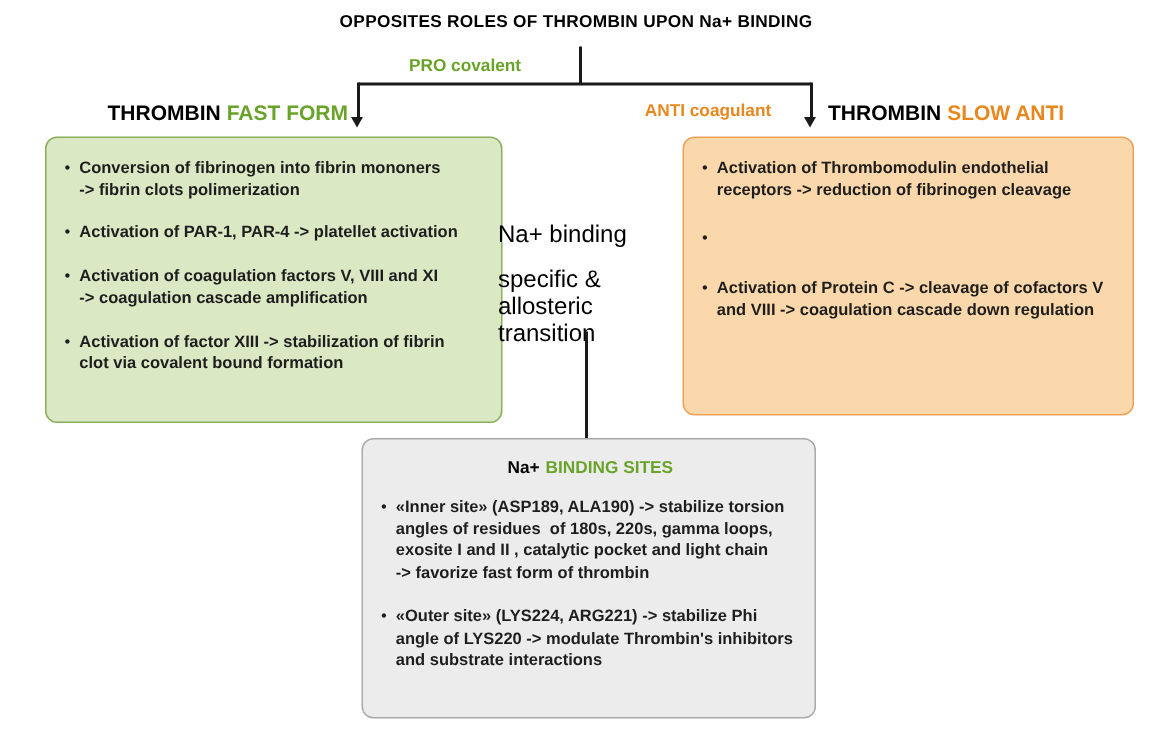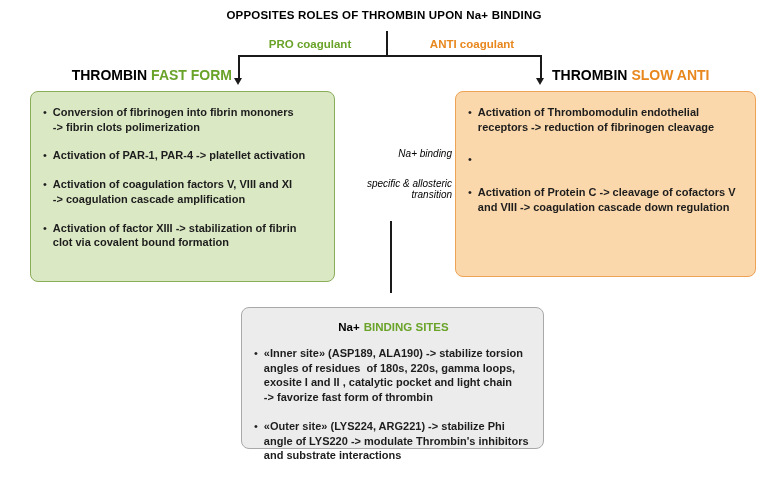--- a/index.html
+++ b/index.html
@@ -13,51 +13,51 @@
     font-size:11.5px; font-weight:bold; color:#000; letter-spacing:.2px;
   }
   .line { position:absolute; background:#1a1a1a; }
   .arrowhead {
     position:absolute; width:0; height:0;
     border-left:4.5px solid transparent; border-right:4.5px solid transparent;
     border-top:7px solid #1a1a1a;
   }
   .branch-label { position:absolute; font-size:11.5px; font-weight:bold; text-align:center; }
   .green-text  { color:var(--green-accent); }
-  .orange-text { color:var(--orange-accent); }
+  .orange-text { color:var(--orange-accent);margin-top:30px; }
   .heading { position:absolute; top:67px; font-size:14px; font-weight:bold; color:#000; white-space:nowrap; }
   .heading .plain { margin-right:4px; }
   .box { position:absolute; border-radius:8px; padding:13px 10px 8px 12px; }
   .box.green  { background:var(--green-fill);  border:1.5px solid var(--green-border); }
   .box.orange { background:var(--orange-fill); border:1.5px solid var(--orange-border); }
   .box.gray   { background:var(--gray-fill);   border:1.5px solid var(--gray-border); }
   .bullet { display:flex; gap:6px; font-size:11px; line-height:1.34; margin-bottom:14px; color:#1d1d1d; }
   .box.orange .bullet { margin-bottom:18px; }
   .bullet .dot { flex:0 0 auto; }
   .bullet .btext { white-space:pre-wrap;font-weight:bold; }
   .center-label {
-    position:absolute; left:332px; width:120px; text-align:right;
-    font-size:10px; color:#000; white-space:pre-wrap;font-style:italic;
+    position:absolute; left:332px; width:120px; text-align:left;
+    font-size:16px; color:#000; white-space:pre-wrap;
   }
   .gray-title { text-align:center; font-size:11.5px; font-weight:bold; color:#000; margin-bottom:13px; }
   .gray-title .plain { margin-right:4px; }
 </style>
 </head>
 <body>
 
 <div class="title">OPPOSITES ROLES OF THROMBIN UPON Na+ BINDING</div>
 
 <div class="line" style="left:386px; top:31px; width:2px; height:25px;"></div>
 <div class="line" style="left:239px; top:55px; width:302px; height:2px;"></div>
 <div class="line" style="left:238px; top:55px; width:2px; height:24px;"></div>
 <div class="arrowhead" style="left:234px; top:78px;"></div>
 <div class="line" style="left:540px; top:55px; width:2px; height:24px;"></div>
 <div class="arrowhead" style="left:536px; top:78px;"></div>
 
-<div class="branch-label green-text" style="top:38px; left:245px; width:130px;">PRO coagulant</div>
+<div class="branch-label green-text" style="top:38px; left:245px; width:130px;">PRO covalent</div>
 <div class="branch-label orange-text" style="top:38px; left:407px; width:130px;">ANTI coagulant</div>
 
 <div class="heading" style="left:30px; width:202px; text-align:right;">
   <span class="plain">THROMBIN</span><span class="green-text">FAST FORM</span>
 </div>
 <div class="heading" style="left:552px;">
   <span class="plain">THROMBIN</span><span class="orange-text">SLOW ANTI</span>
 </div>
 
 <div class="box green" style="left:30px; top:91px; width:305px; height:191px;">
@@ -97,21 +97,21 @@
 and VIII -&gt; coagulation cascade down regulation</span>
   </div>
 </div>
 
 <div class="center-label" style="top:148px;">Na+ binding</div>
 <div class="center-label" style="top:178px;">specific &amp; allosteric
 transition</div>
 
 <div class="line" style="left:390px; top:221px; width:2px; height:72px;"></div>
 
-<div class="box gray" style="left:241px; top:307px; width:303px; height:142px;">
+<div class="box gray" style="left:241px; top:292px; width:303px; height:187px;">
   <div class="gray-title">
     <span class="plain">Na+</span><span class="green-text">BINDING SITES</span>
   </div>
   <div class="bullet">
     <span class="dot">•</span>
     <span class="btext">«Inner site» (ASP189, ALA190) -&gt; stabilize torsion
 angles of residues  of 180s, 220s, gamma loops,
 exosite I and II , catalytic pocket and light chain
 -&gt; favorize fast form of thrombin</span>
   </div>

